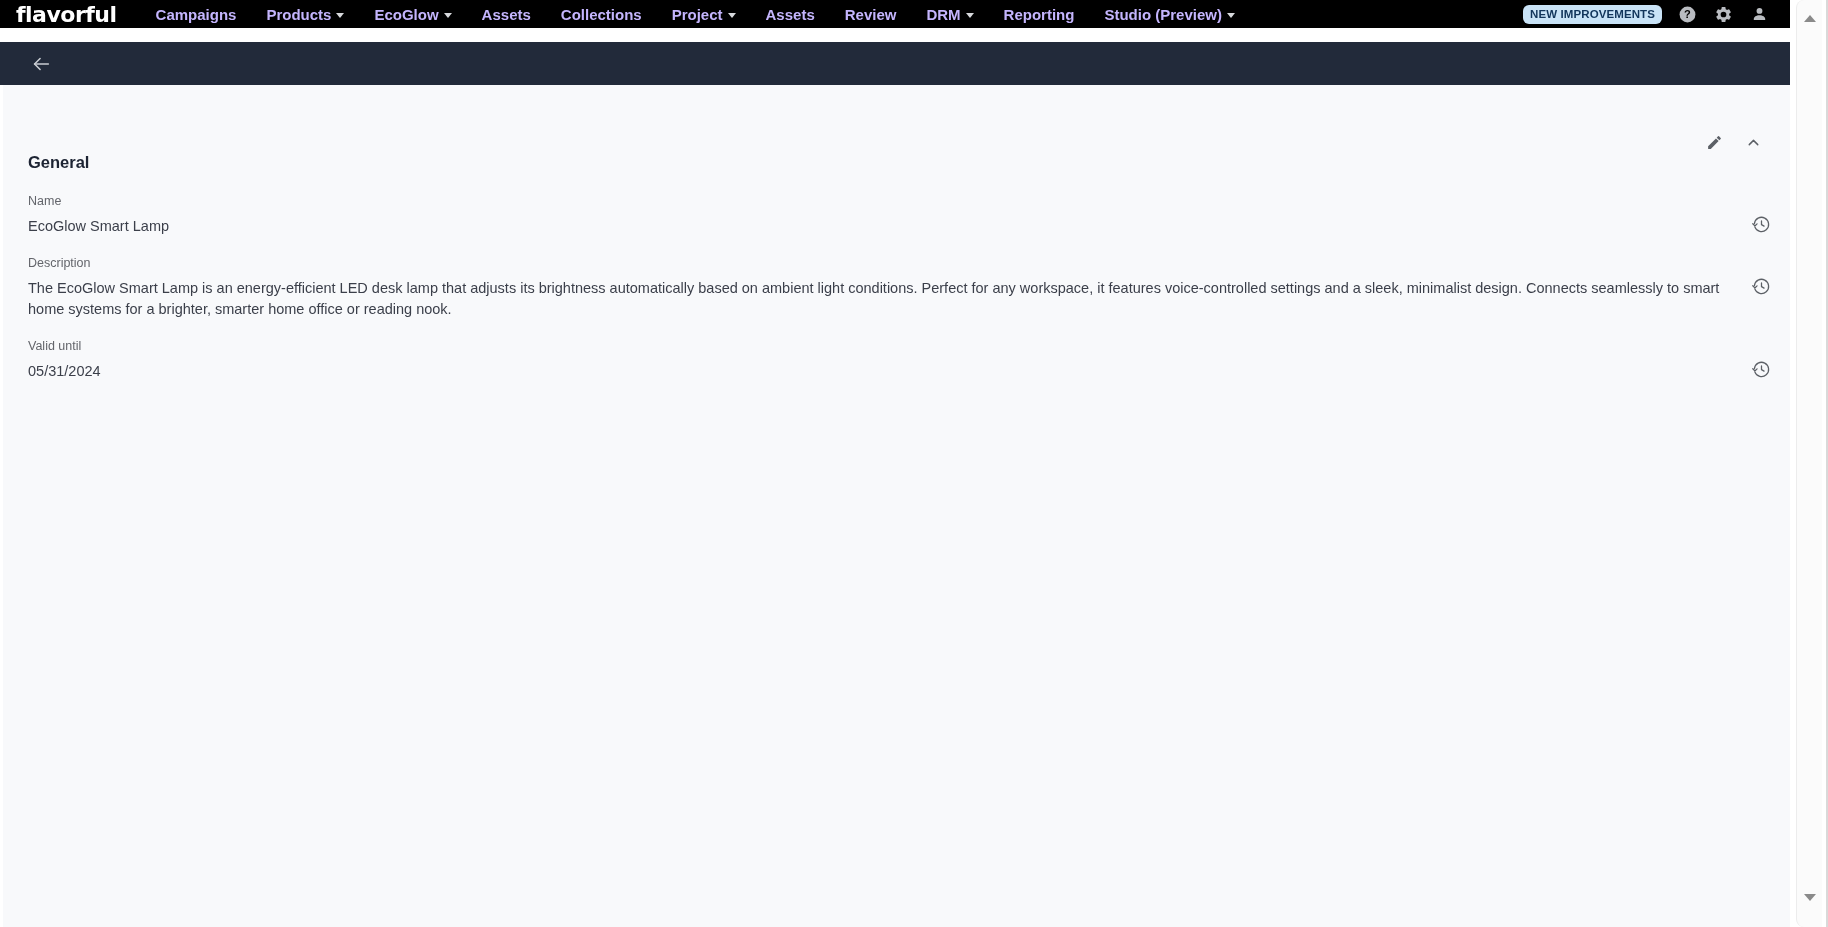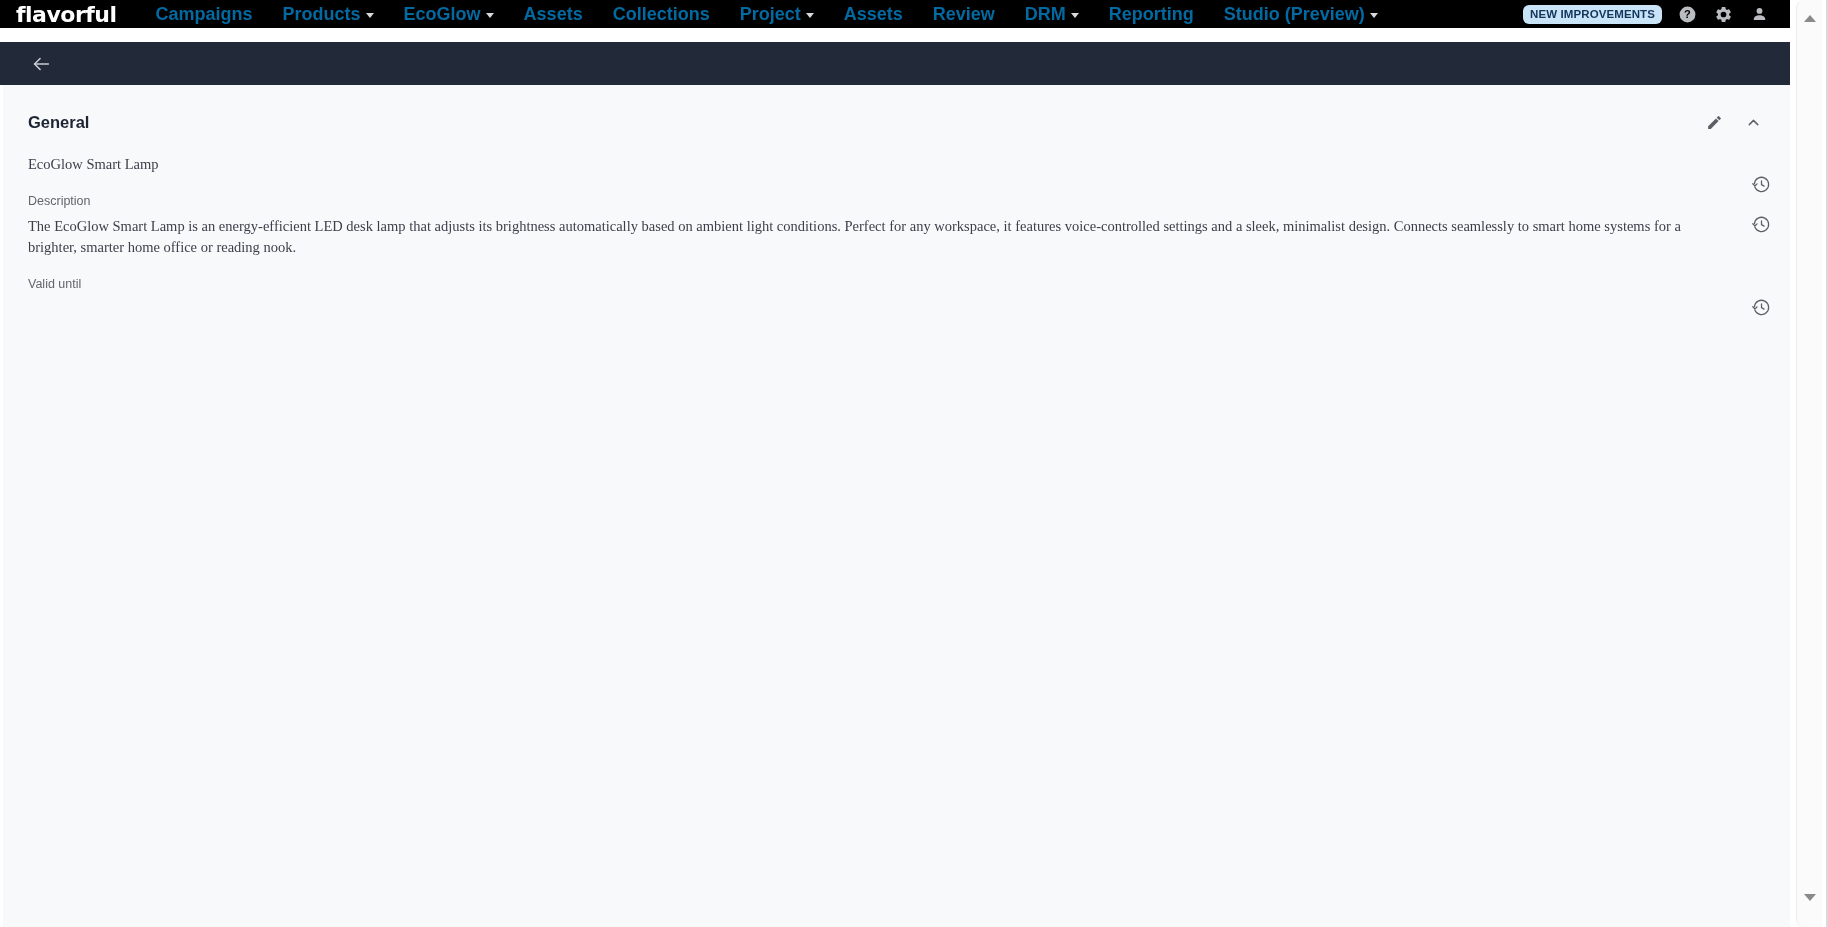--- a/index.html
+++ b/index.html
@@ -37,22 +37,22 @@
   .nav-items {
     display: flex;
     align-items: center;
     height: 100%;
   }
 
   .nav-item {
     display: flex;
     align-items: center;
     gap: 5px;
-    color: #0369a1;
-    font-size: 18px;
+    color: #c4b5fd;
+    font-size: 15px;
     font-weight: 600;
     padding: 0 15px;
     height: 100%;
     cursor: pointer;
     white-space: nowrap;
   }
 
   .caret {
     width: 0; height: 0;
     border-left: 4.5px solid transparent;
@@ -127,20 +127,21 @@
   .panel-head {
     display: flex;
     align-items: center;
     padding: 28px 28px 0 25px;
   }
 
   .panel-title {
     font-size: 16.5px;
     font-weight: 700;
     color: #1d2433;
+    margin-top: 40px;
   }
 
   .panel-head-actions {
     margin-left: auto;
     display: flex;
     align-items: center;
     gap: 22px;
     color: #5c6066;
   }
   .head-icon { cursor: pointer; display: flex; align-items: center; justify-content: center; }
@@ -155,21 +156,20 @@
     color: #63656b;
     font-weight: 400;
     margin-bottom: 8px;
   }
 
   .field-value {
     font-size: 14.5px;
     color: #3b3f4a;
     line-height: 21px;
     max-width: 1695px;
-    font-family: Liberation Serif, serif;
   }
 
   .history-icon {
     position: absolute;
     right: 18px;
     color: #5c6066;
     cursor: pointer;
     display: flex;
     align-items: center;
     justify-content: center;
@@ -322,20 +322,21 @@
           <svg width="17" height="17" viewBox="0 0 24 24" fill="none" stroke="currentColor" stroke-width="2" stroke-linecap="round" stroke-linejoin="round">
             <polyline points="6,15 12,9 18,15"></polyline>
           </svg>
         </div>
       </div>
     </div>
 
     <div class="spacer-22"></div>
 
     <div class="field-row">
+      <div class="field-label">Name</div>
       <div class="field-value">EcoGlow Smart Lamp</div>
       <div class="history-icon" style="top:19px;">
         <svg width="19" height="19" viewBox="0 0 24 24" fill="none" stroke="currentColor" stroke-width="1.6" stroke-linecap="round" stroke-linejoin="round">
           <path d="M3.05 11a9 9 0 1 1 .5 4"></path>
           <polyline points="1,11 3.6,13.8 6.4,11.2"></polyline>
           <polyline points="12,7.5 12,12.2 15.2,14"></polyline>
         </svg>
       </div>
     </div>
 
@@ -350,20 +351,21 @@
           <polyline points="1,11 3.6,13.8 6.4,11.2"></polyline>
           <polyline points="12,7.5 12,12.2 15.2,14"></polyline>
         </svg>
       </div>
     </div>
 
     <div class="spacer-16"></div>
 
     <div class="field-row">
       <div class="field-label">Valid until</div>
+      <div class="field-value">05/31/2024</div>
       <div class="history-icon" style="top:19px;">
         <svg width="19" height="19" viewBox="0 0 24 24" fill="none" stroke="currentColor" stroke-width="1.6" stroke-linecap="round" stroke-linejoin="round">
           <path d="M3.05 11a9 9 0 1 1 .5 4"></path>
           <polyline points="1,11 3.6,13.8 6.4,11.2"></polyline>
           <polyline points="12,7.5 12,12.2 15.2,14"></polyline>
         </svg>
       </div>
     </div>
 
   </div>

